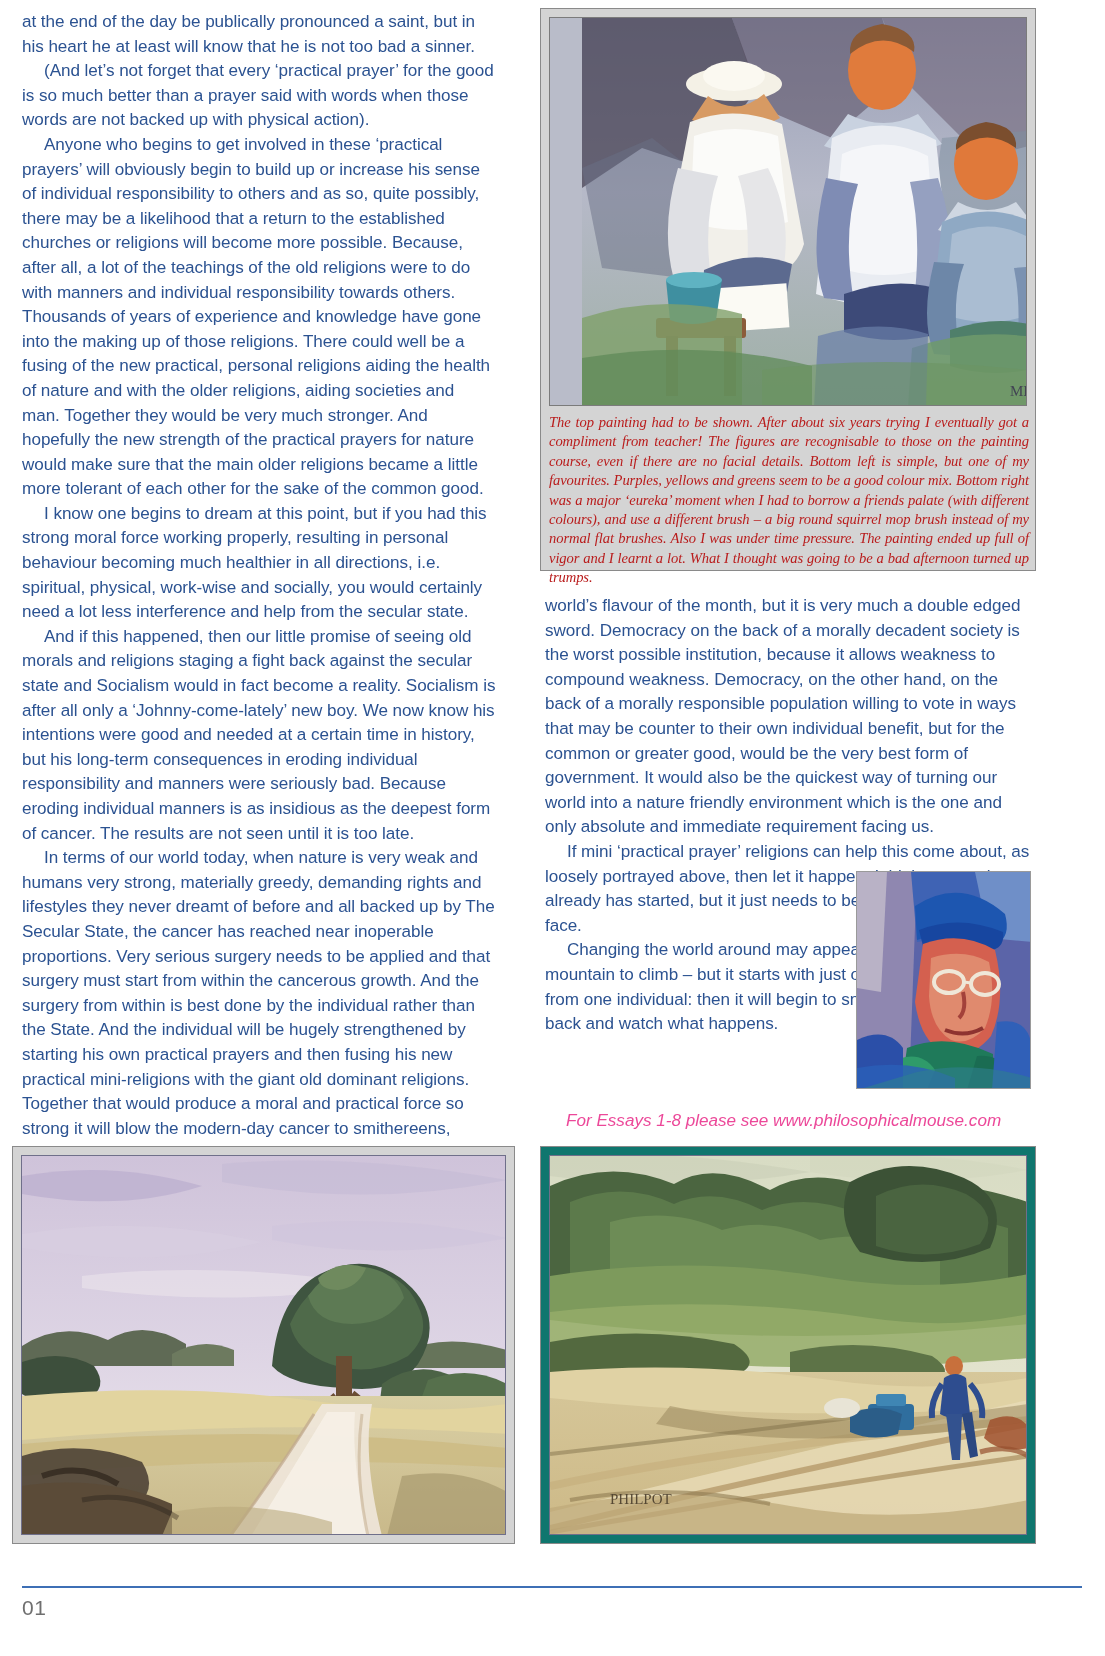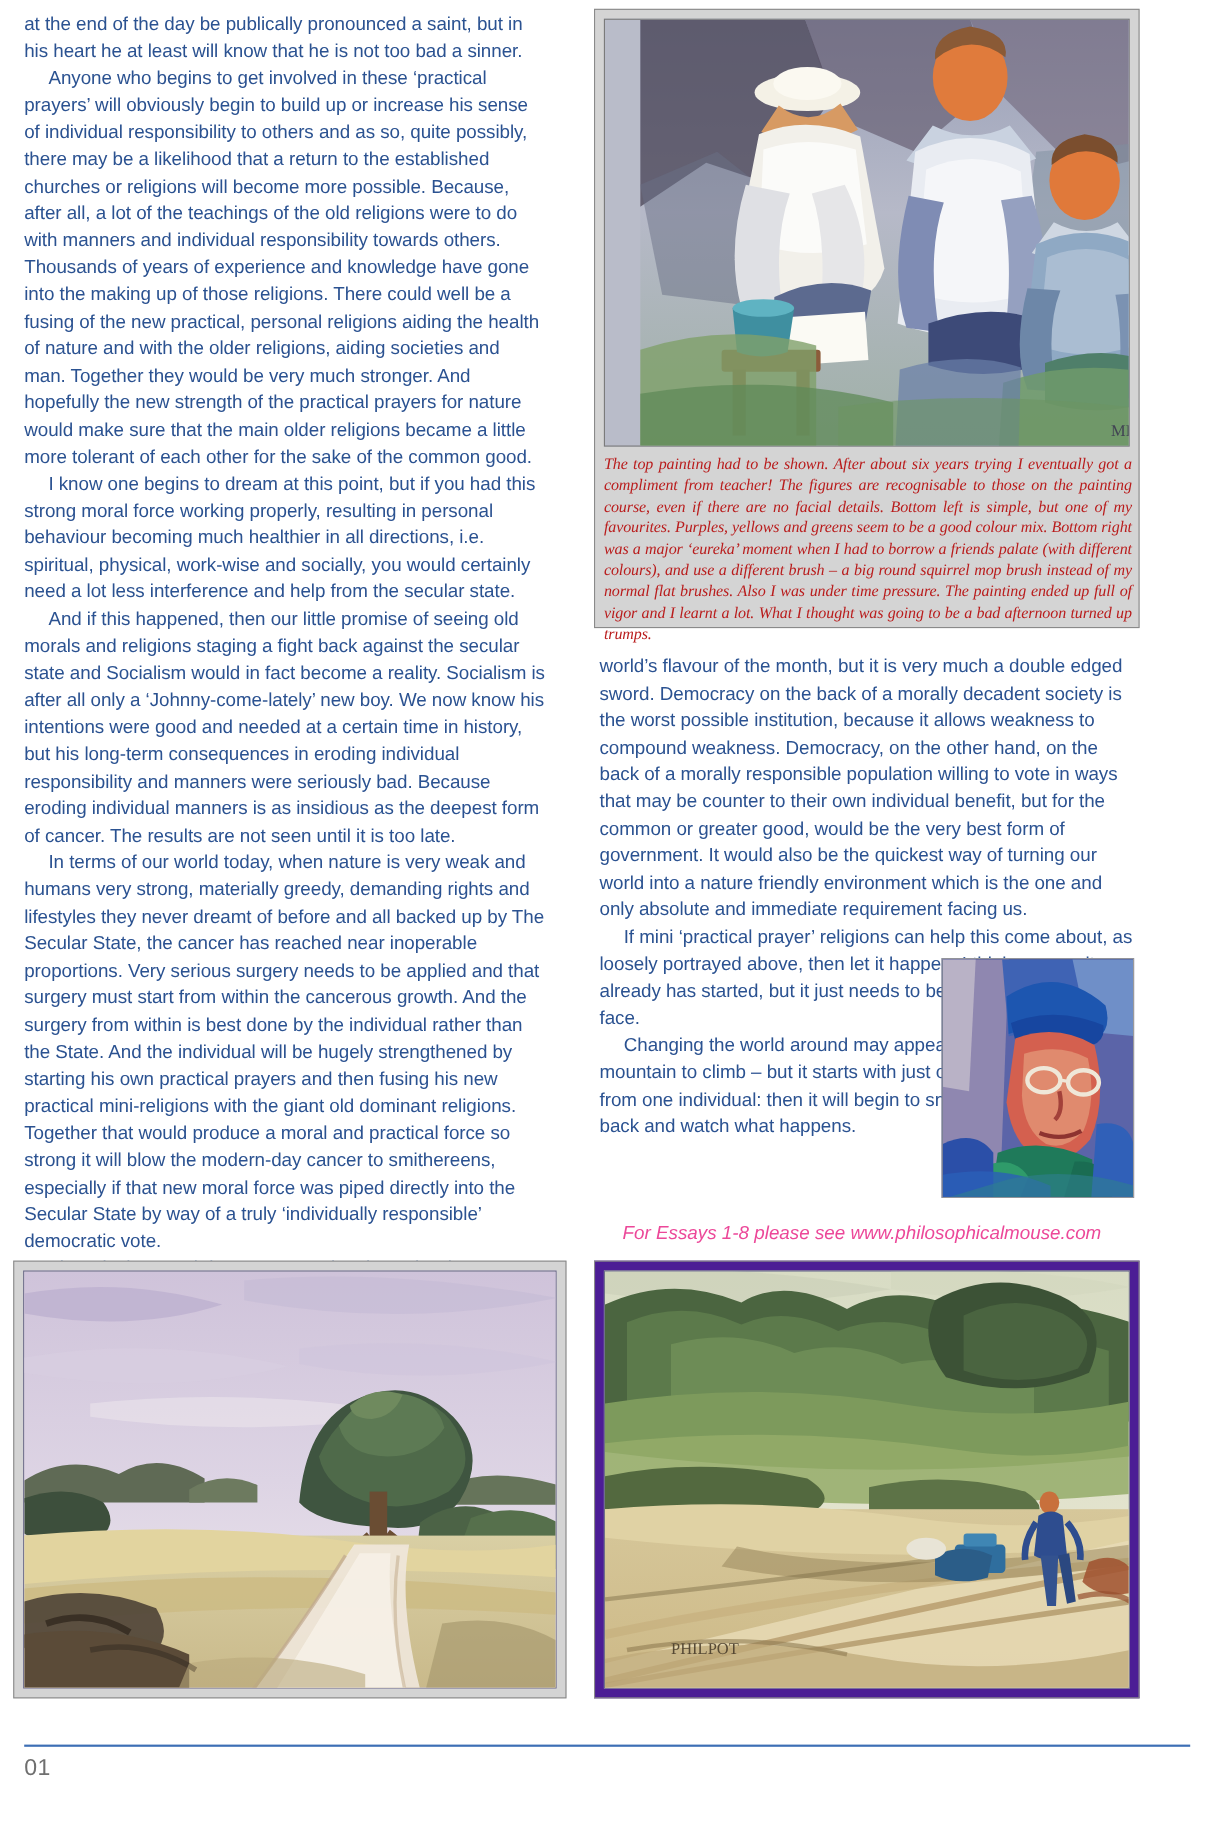--- a/index.html
+++ b/index.html
@@ -79,21 +79,21 @@
   #bottom-left-panel{
     position:absolute;left:12px;top:1146px;width:503px;height:398px;
     background:#d4d4d4;border:1px solid #8a8a8a;box-sizing:border-box;
   }
   #bottom-left-img{
     position:absolute;left:8px;top:8px;width:485px;height:380px;
     border:1px solid #6f6f8a;box-sizing:border-box;overflow:hidden;background:#cfc8d8;
   }
   #bottom-right-panel{
     position:absolute;left:540px;top:1146px;width:496px;height:398px;
-    background:#4c1d95;border:1px solid #8a8a8a;box-sizing:border-box;
+    background:#0f766e;border:1px solid #8a8a8a;box-sizing:border-box;
   }
   #bottom-right-img{
     position:absolute;left:8px;top:8px;width:478px;height:380px;
     border:1px solid #6f6f8a;box-sizing:border-box;overflow:hidden;background:#cbd2c4;
   }
 
   
   #footer-rule{
     position:absolute;left:22px;top:1586px;width:1060px;height:1.6px;
     background:#3d6fb5;
@@ -106,20 +106,21 @@
 
   svg{display:block;}
 </style>
 </head>
 <body>
 
 <div class="page">
 
   <div class="col" id="left-col">
     <p class="noindent">at the end of the day be publically pronounced a saint, but in his heart he at least will know that he is not too bad a sinner.</p>
+    <p>(And let’s not forget that every ‘practical prayer’ for the good is so much better than a prayer said with words when those words are not backed up with physical action).</p>
     <p>Anyone who begins to get involved in these ‘practical prayers’ will obviously begin to build up or increase his sense of individual responsibility to others and as so, quite possibly, there may be a likelihood that a return to the established churches or religions will become more possible. Because, after all, a lot of the teachings of the old religions were to do with manners and individual responsibility towards others. Thousands of years of experience and knowledge have gone into the making up of those religions. There could well be a fusing of the new practical, personal religions aiding the health of nature and with the older religions, aiding societies and man. Together they would be very much stronger. And hopefully the new strength of the practical prayers for nature would make sure that the main older religions became a little more tolerant of each other for the sake of the common good.</p>
     <p>I know one begins to dream at this point, but if you had this strong moral force working properly, resulting in personal behaviour becoming much healthier in all directions, i.e. spiritual, physical, work-wise and socially, you would certainly need a lot less interference and help from the secular state.</p>
     <p>And if this happened, then our little promise of seeing old morals and religions staging a fight back against the secular state and Socialism would in fact become a reality. Socialism is after all only a ‘Johnny-come-lately’ new boy. We now know his intentions were good and needed at a certain time in history, but his long-term consequences in eroding individual responsibility and manners were seriously bad. Because eroding individual manners is as insidious as the deepest form of cancer. The results are not seen until it is too late.</p>
     <p>In terms of our world today, when nature is very weak and humans very strong, materially greedy, demanding rights and lifestyles they never dreamt of before and all backed up by The Secular State, the cancer has reached near inoperable proportions. Very serious surgery needs to be applied and that surgery must start from within the cancerous growth. And the surgery from within is best done by the individual rather than the State. And the individual will be hugely strengthened by starting his own practical prayers and then fusing his new practical mini-religions with the giant old dominant religions. Together that would produce a moral and practical force so strong it will blow the modern-day cancer to smithereens, especially if that new moral force was piped directly into the Secular State by way of a truly ‘individually responsible’ democratic vote.</p>
     <p>There is that word democracy again! I know it’s the western</p>
   </div>
 
   <div id="top-panel">
     <div id="top-painting">
       <svg width="478" height="389" viewBox="0 0 478 389" preserveAspectRatio="none" aria-hidden="true">

